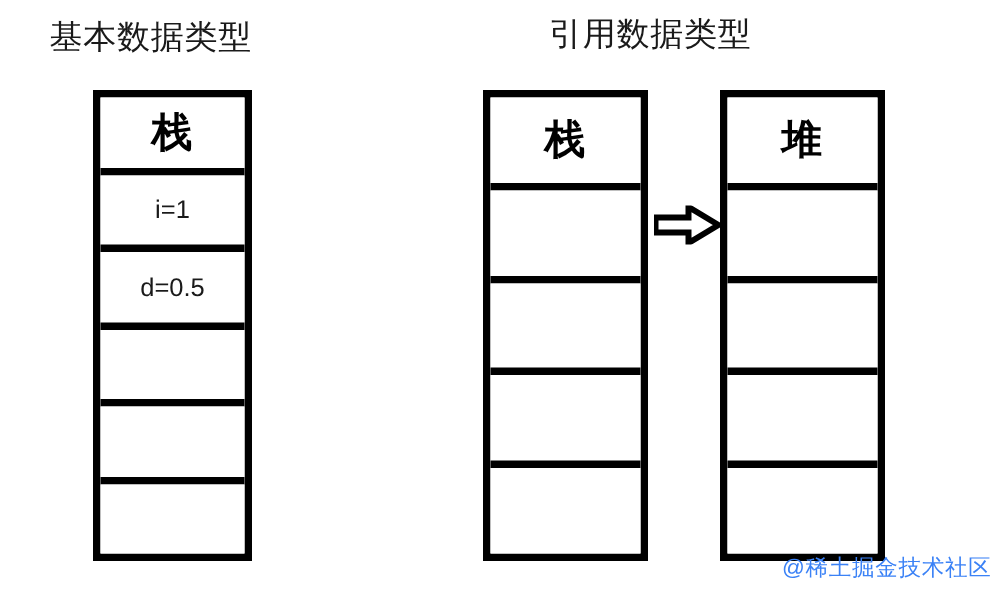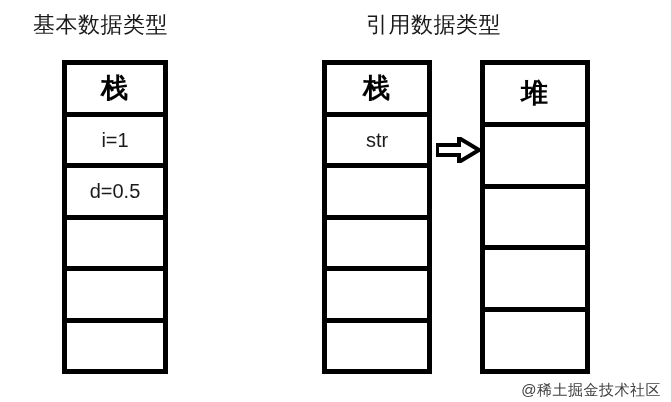--- a/index.html
+++ b/index.html
@@ -26,21 +26,21 @@
   .section-title {
     position: absolute;
     font-size: 22px;
     line-height: 1;
     letter-spacing: 0.5px;
     color: #1a1a1a;
     white-space: nowrap;
     font-weight: 400;
   }
   #title-primitive { left: 33px; top: 14px; }
-  #title-reference { left: 366px; top: 14px; }
+  #title-reference { left: 366px; top: 14px; font-family: Liberation Mono, monospace; }
 
   
   .mem-box {
     position: absolute;
     box-sizing: border-box;
     border: 5px solid #000000;
     background: #ffffff;
     display: flex;
     flex-direction: column;
   }
@@ -56,21 +56,21 @@
     align-items: center;
     justify-content: center;
     background: #ffffff;
     overflow: hidden;
   }
   .mem-cell:last-child {
     border-bottom: none;
   }
 
   .mem-cell .cell-text {
-    font-size: 20px;
+    font-size: 17px;
     line-height: 1;
     color: #1a1a1a;
     white-space: nowrap;
   }
 
   .mem-cell.header .cell-text {
     font-size: 27px;
     font-weight: bold;
     color: #000000;
     letter-spacing: 1px;
@@ -90,23 +90,23 @@
     display: flex;
     align-items: center;
     justify-content: center;
   }
   #reference-arrow svg { display: block; }
 
   
   #watermark {
     position: absolute;
     right: 10px;
-    bottom: 2px;
+    bottom: 14px;
     font-size: 15px;
-    color: #404040;
+    color: #3b82f6;
     letter-spacing: 0.5px;
     white-space: nowrap;
     user-select: none;
   }
 </style>
 </head>
 <body>
 
 <div class="canvas">
 
@@ -131,23 +131,20 @@
       <span class="cell-text"></span>
     </div>
     <div class="mem-cell">
       <span class="cell-text"></span>
     </div>
   </div>
 
   <div class="mem-box" id="stack-reference">
     <div class="mem-cell header">
       <span class="cell-text">栈</span>
-    </div>
-    <div class="mem-cell">
-      <span class="cell-text">str</span>
     </div>
     <div class="mem-cell">
       <span class="cell-text"></span>
     </div>
     <div class="mem-cell">
       <span class="cell-text"></span>
     </div>
     <div class="mem-cell">
       <span class="cell-text"></span>
     </div>

